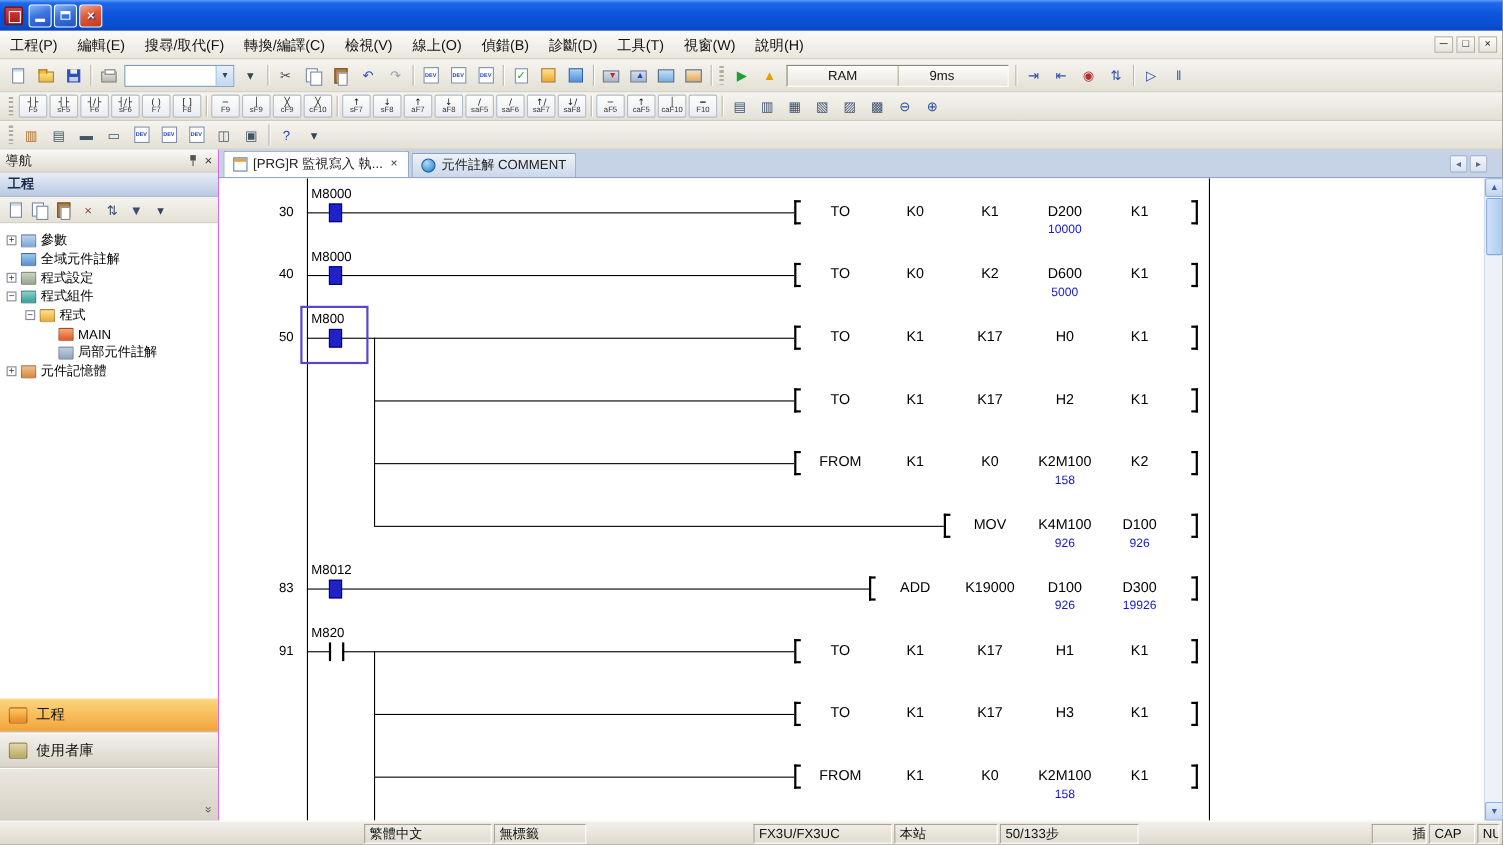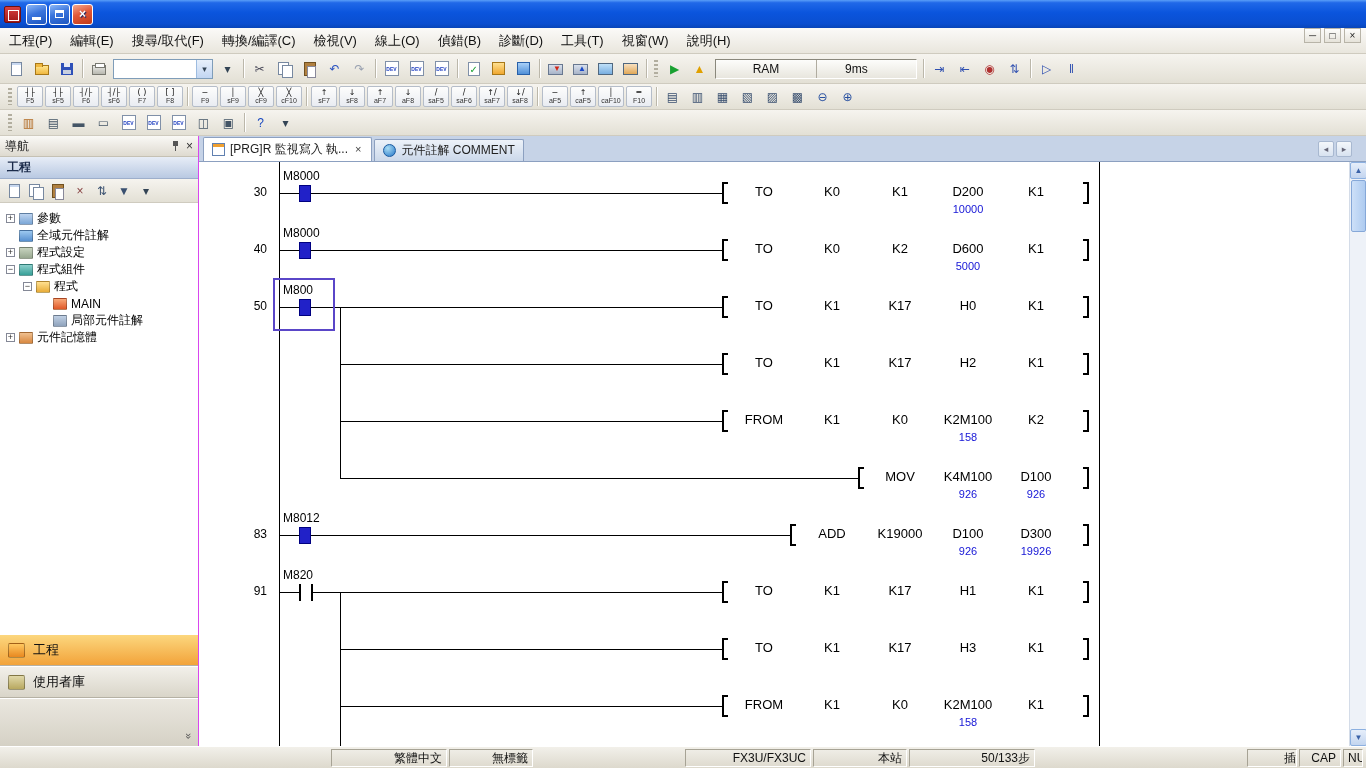--- a/index.html
+++ b/index.html
@@ -15,21 +15,21 @@
   .app-icon::after{content:"";position:absolute;left:3px;top:3px;width:9px;height:9px;border:1px solid #fff}
   .title-text{flex:1;white-space:nowrap;overflow:hidden;text-overflow:ellipsis}
   .win-controls{display:flex;gap:2px}
   .wbtn{width:21px;height:21px;border-radius:3px;border:1px solid #fff;display:flex;align-items:center;justify-content:center;color:#fff;font-size:12px;font-weight:bold}
   .wbtn.minmax{background:linear-gradient(160deg,#8CB8F8,#3A74DC 45%,#1E56C0)}
   .wbtn.close{background:linear-gradient(160deg,#F4A88E,#E05838 45%,#C23A18)}
   .gl-min{width:9px;height:3px;background:#fff;align-self:flex-end;margin:0 auto 4px}
   .gl-max{width:9px;height:8px;border:1px solid #fff;border-top:3px solid #fff}
 
   
-  .menubar{height:26px;display:flex;align-items:flex-start;background:linear-gradient(#FBFAF8,#E9E6DD);border-bottom:1px solid #CFCBBF;font-size:13px;color:#111;flex:0 0 auto}
+  .menubar{height:26px;display:flex;align-items:center;background:linear-gradient(#FBFAF8,#E9E6DD);border-bottom:1px solid #CFCBBF;font-size:13px;color:#111;flex:0 0 auto}
   .menu-item{padding:4px 9px;white-space:nowrap}
   .mdi-controls{margin-left:auto;display:flex;gap:3px;padding-right:5px}
   .mdibtn{width:17px;height:15px;display:flex;align-items:center;justify-content:center;font-size:10px;color:#222;border:1px solid #B8B4A8;background:linear-gradient(#FDFDFC,#E6E3DA)}
 
   
   .toolbar{display:flex;align-items:center;background:linear-gradient(#F6F4EF,#E3E0D5);border-bottom:1px solid #CFCBBF;padding:0 4px;flex:0 0 auto}
   .t1{height:30px}.t2{height:26px}.t3{height:26px}
   .grip{width:4px;height:17px;margin:0 4px;background:repeating-linear-gradient(180deg,#B2AE9F 0 2px,transparent 2px 4px)}
   .sep{width:1px;height:19px;background:#BBB7AA;margin:0 3px;box-shadow:1px 0 0 #fff}
   .tbtn{height:22px;min-width:23px;display:flex;align-items:center;justify-content:center;border:1px solid transparent;border-radius:2px;margin:0 1px}
@@ -134,21 +134,21 @@
   .cmask{position:absolute;background:#fff}
   .selbox{position:absolute;border:2px solid #5A46C8}
 
   .vscroll{position:absolute;right:0;top:0;bottom:0;width:17px;background:#EEF2F8;border-left:1px solid #D4DCE8}
   .sbtn{position:absolute;left:0;width:17px;height:17px;display:flex;align-items:center;justify-content:center;font-size:8px;color:#3A62A8;
     background:linear-gradient(#E6EEFA,#C3D5EF);border:1px solid #8CB0E0;border-radius:2px}
   .sthumb{position:absolute;top:18px;left:1px;width:15px;height:52px;background:linear-gradient(90deg,#CDE0F8,#AECBF0);border:1px solid #86A8D8;border-radius:2px}
 
   
   .statusbar{height:22px;display:flex;align-items:center;background:linear-gradient(#F2F0EA,#DDD9CD);border-top:1px solid #FFF;padding:0 2px;font-size:12px;color:#111;flex:0 0 auto;white-space:nowrap}
-  .sseg{height:18px;line-height:16px;text-align:right;border:1px solid;border-color:#A7A395 #FFF #FFF #A7A395;margin:0 1px;padding:0 4px;overflow:hidden}
+  .sseg{height:18px;line-height:16px;text-align:left;border:1px solid;border-color:#A7A395 #FFF #FFF #A7A395;margin:0 1px;padding:0 4px;overflow:hidden}
   .sspacer{height:18px}
 </style>
 </head>
 <body>
 
 <div class="app">
 
   <div class="titlebar">
     <div class="app-icon"></div>
     <div class="win-controls">

